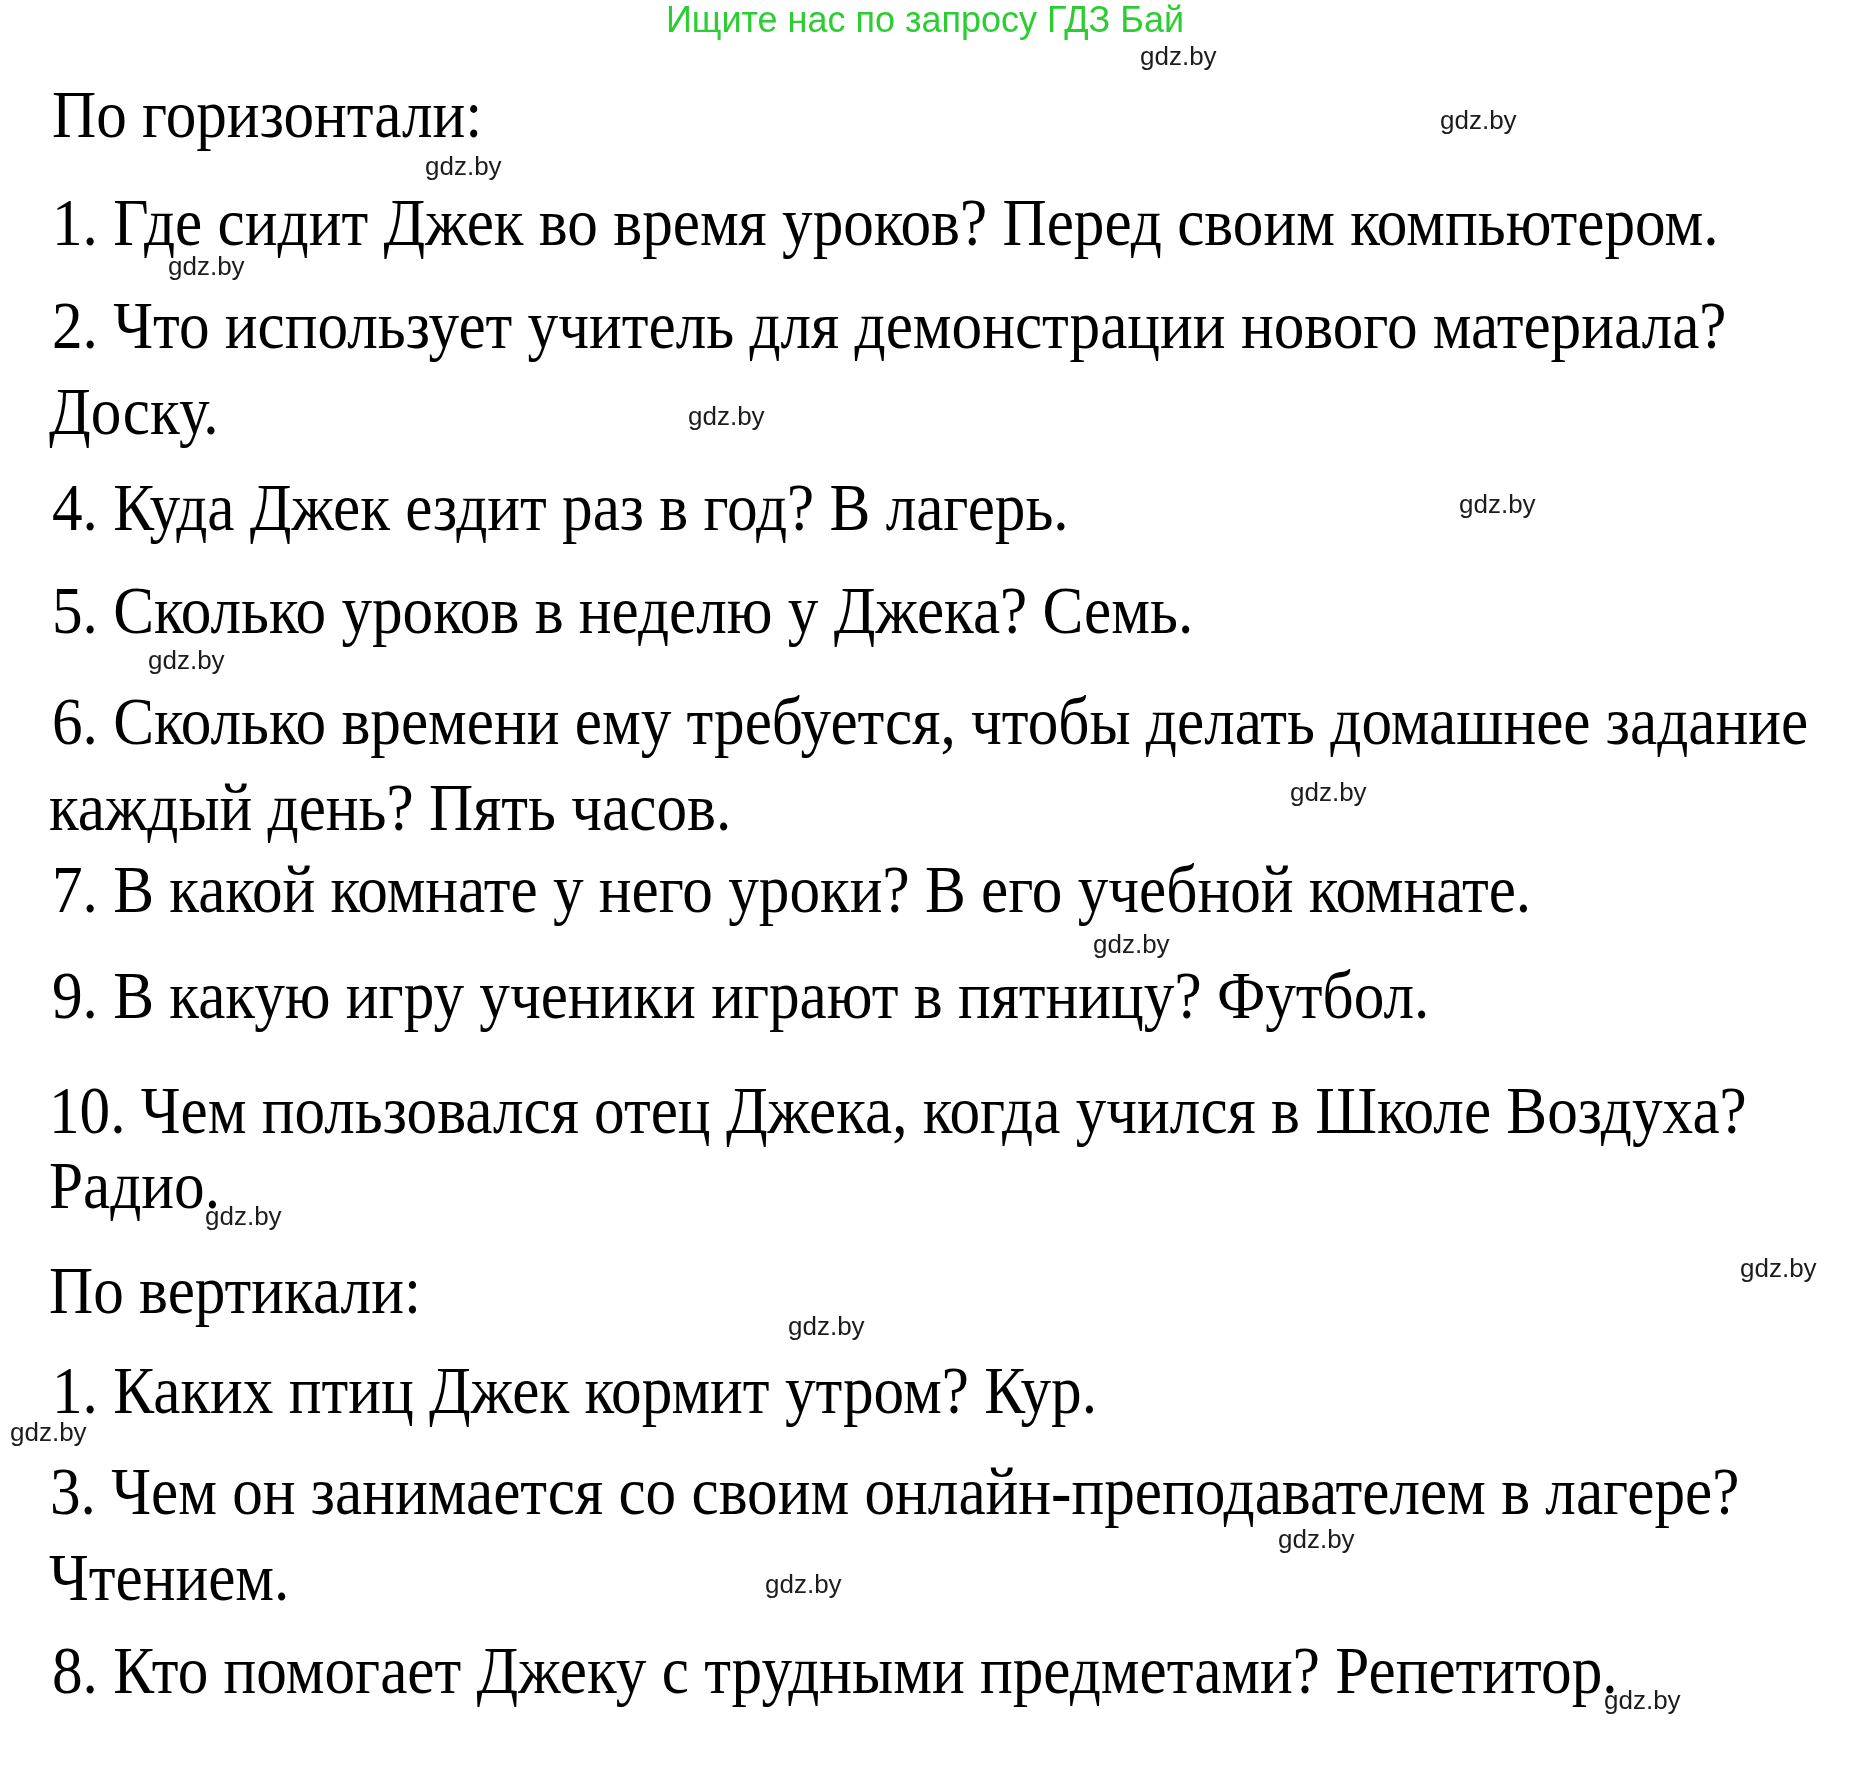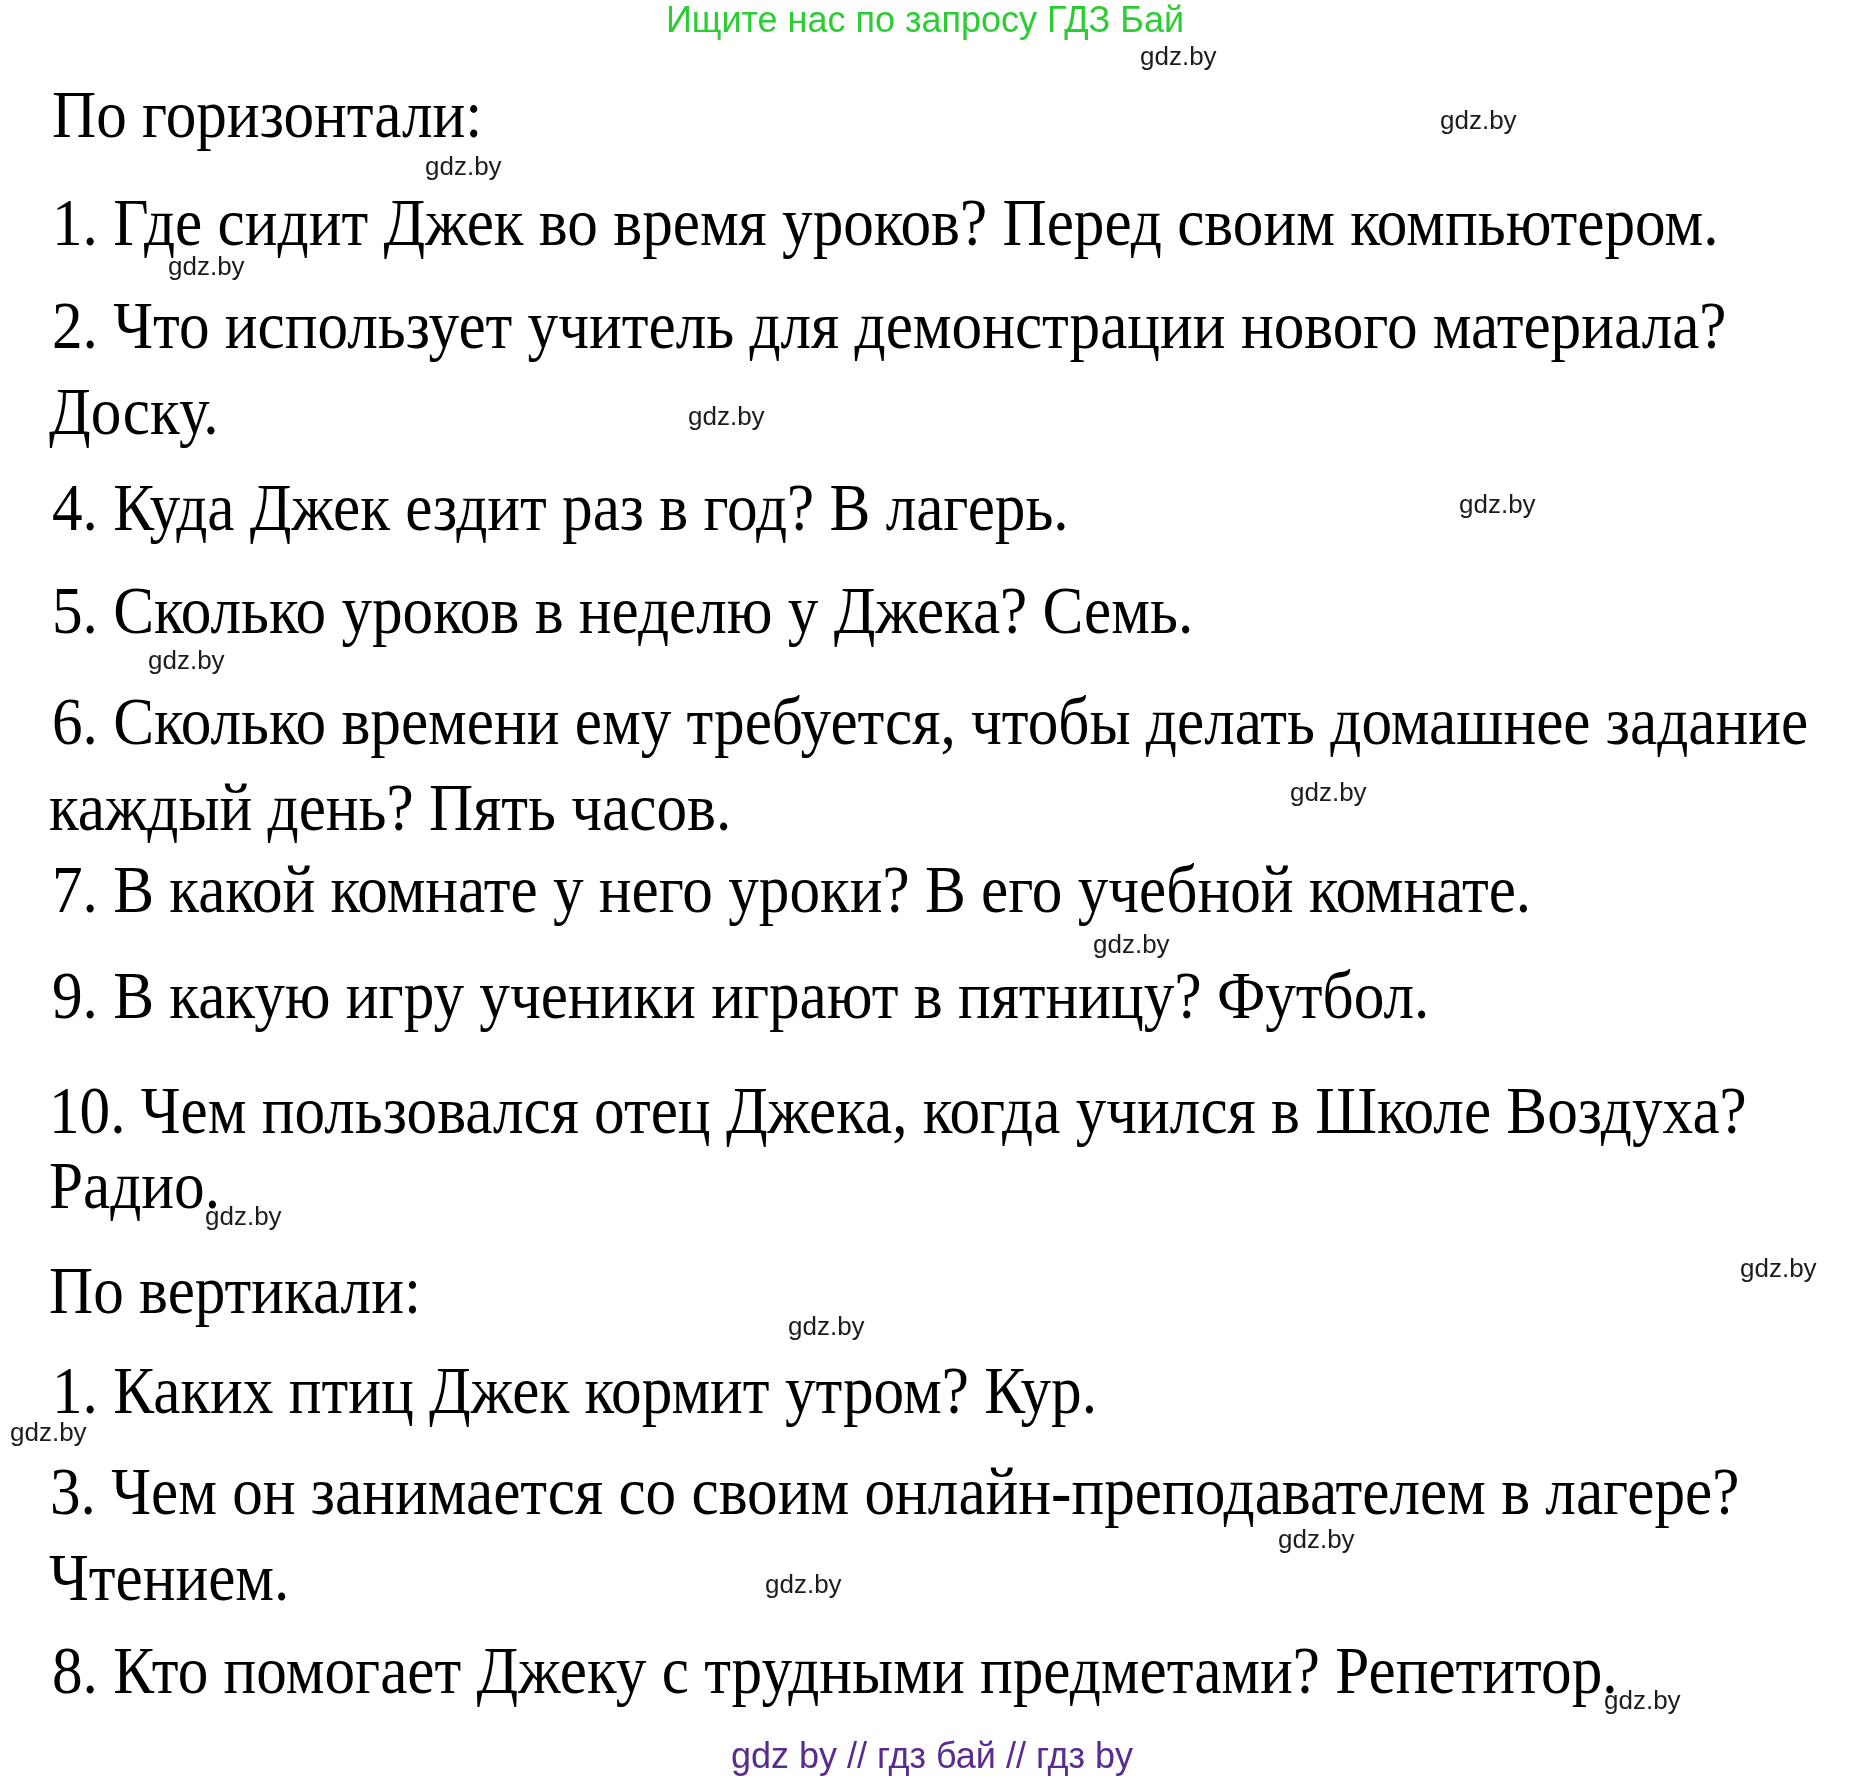--- a/index.html
+++ b/index.html
@@ -106,15 +106,14 @@
 
   <div class="line" style="top:1249px; left:49px">По вертикали:</div>
 
   <div class="line" style="top:1349px">1. Каких птиц Джек кормит утром? Кур.</div>
 
   <div class="line" style="top:1450px; left:50px">3. Чем он занимается со своим онлайн-преподавателем в лагере?</div>
   <div class="line" style="top:1536px; left:49px">Чтением.</div>
 
   <div class="line" style="top:1629px">8. Кто помогает Джеку с трудными предметами? Репетитор.</div>
 
-  <div class="footer">gdz by  //  гдз бай  //  гдз by</div>
 
 </div>
 
 </body></html>

